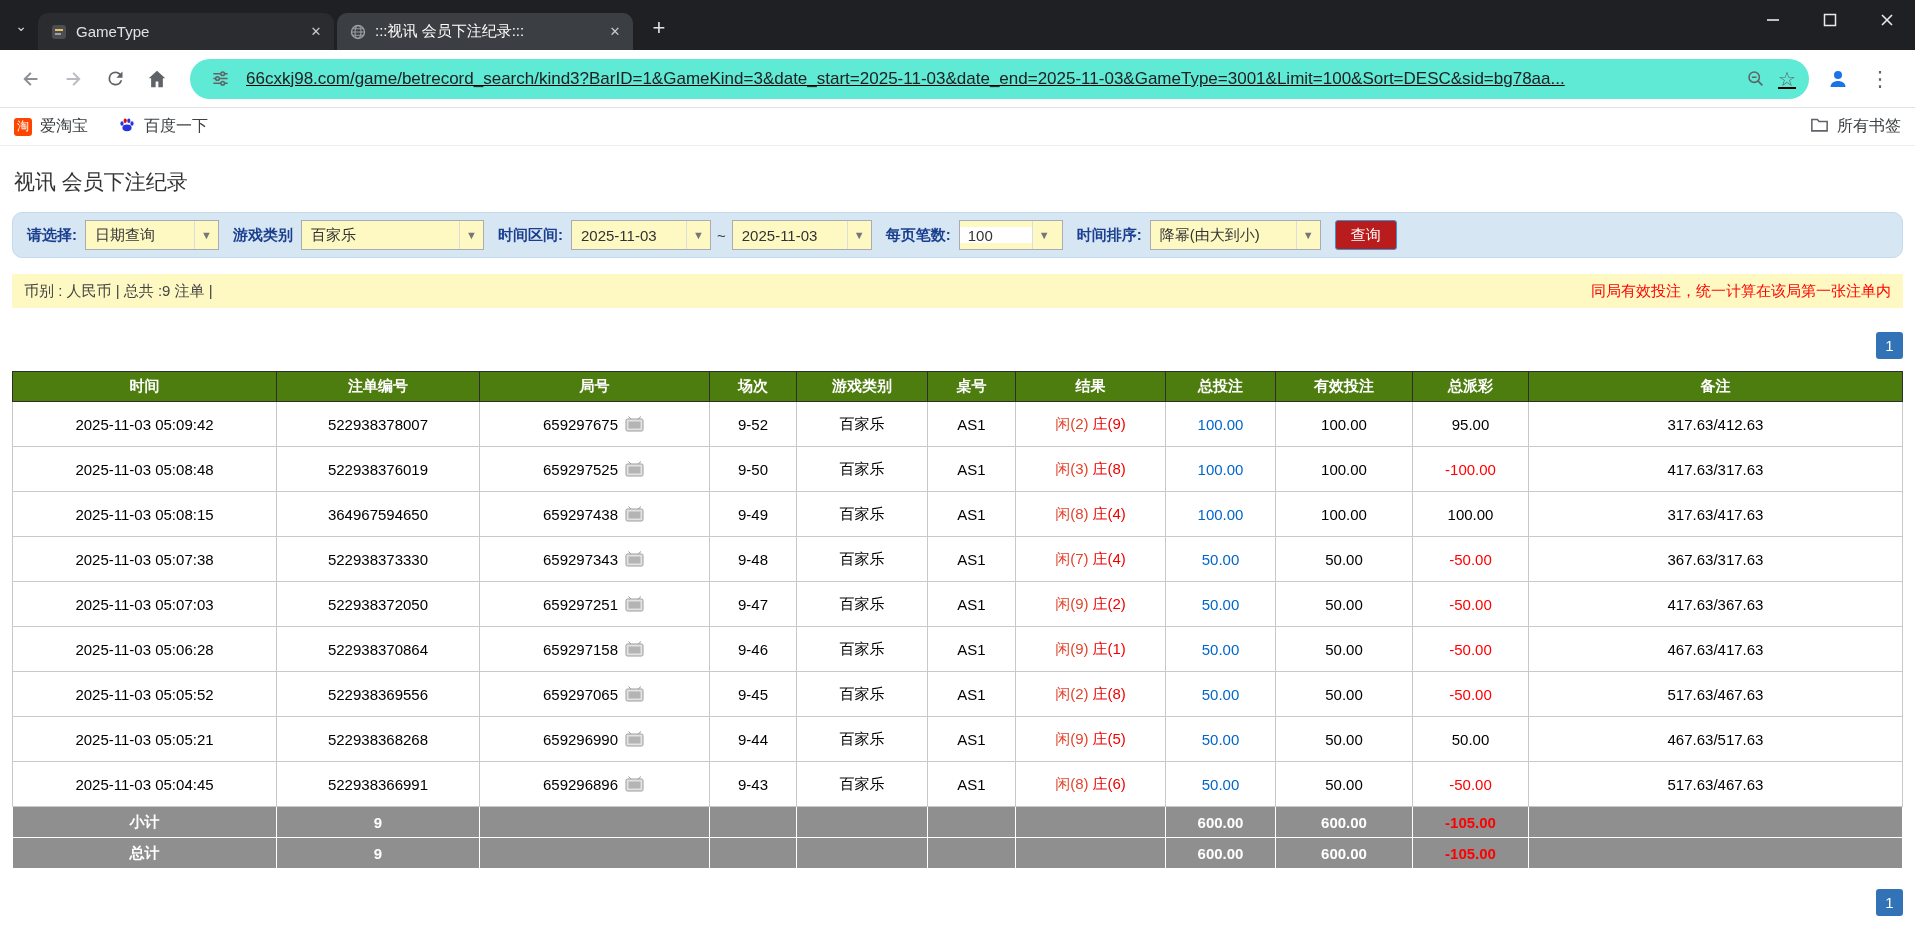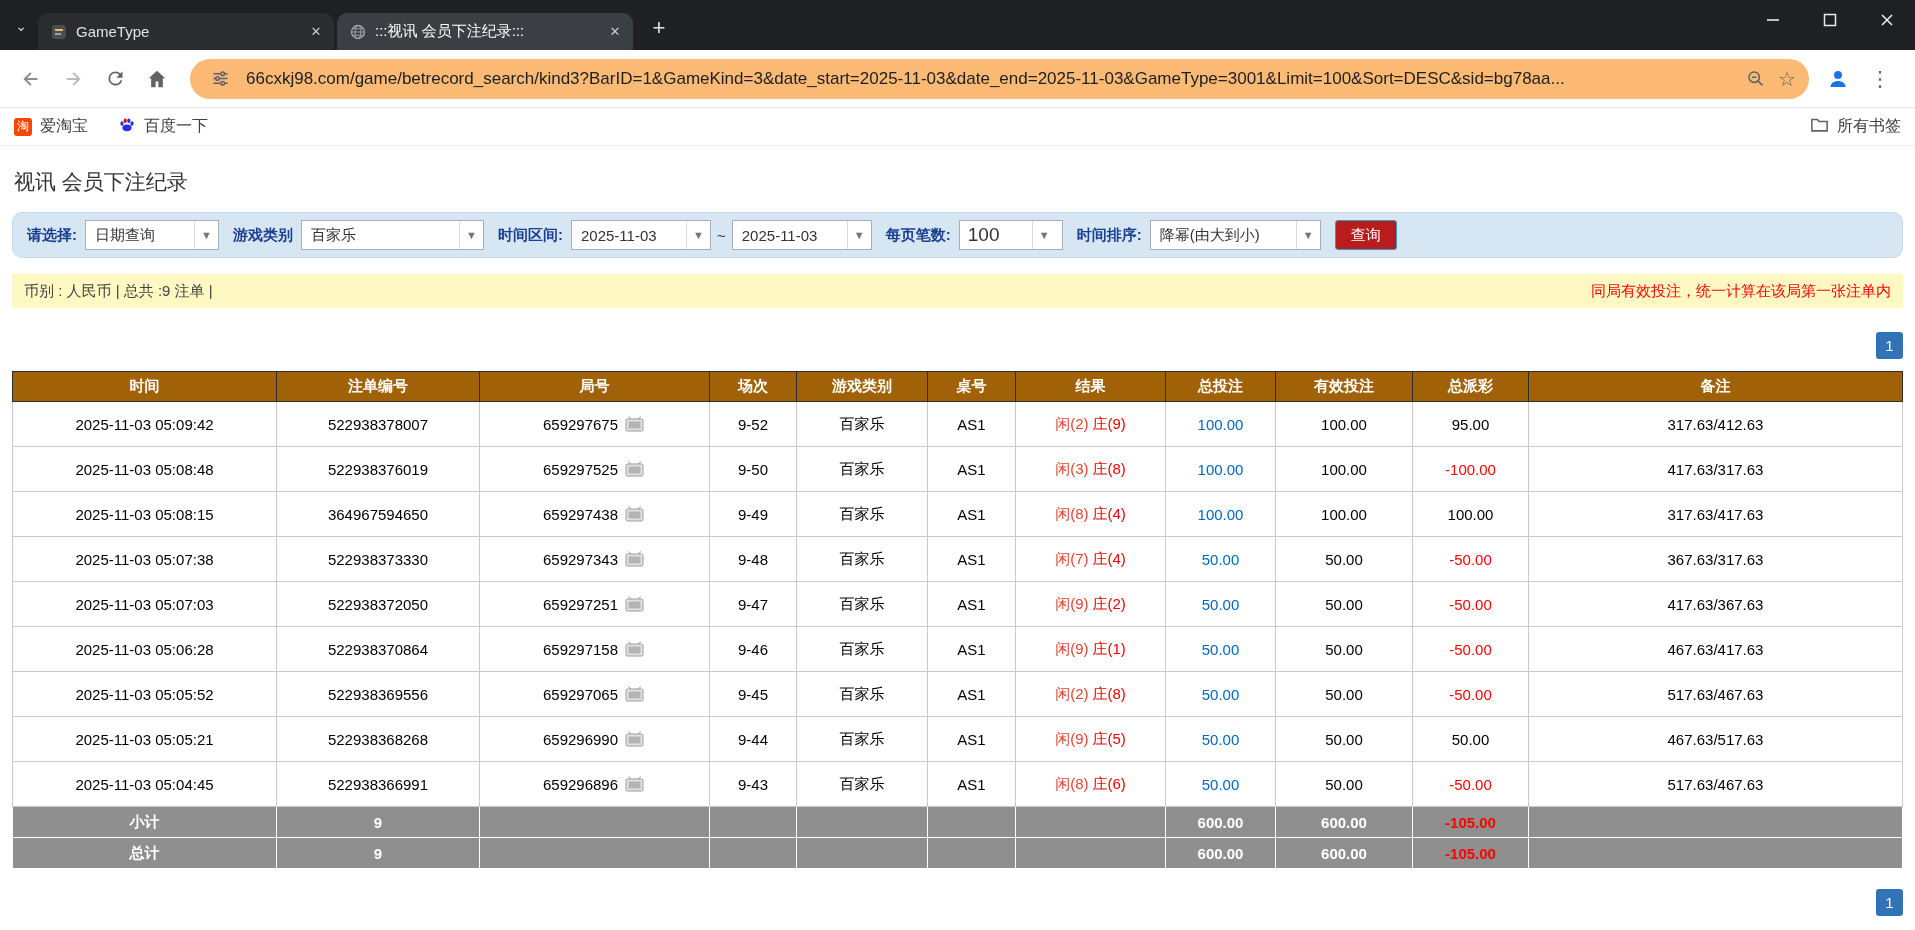--- a/index.html
+++ b/index.html
@@ -14,56 +14,56 @@
   .tab .favicon { width:17px; height:17px; margin-right:9px; flex:0 0 auto; display:flex; align-items:center; justify-content:center; }
   .tab .tab-title { flex:1; white-space:nowrap; overflow:hidden; }
   .tab .tab-close { width:20px; height:20px; border-radius:50%; display:flex; align-items:center; justify-content:center; font-size:13px; color:#c8cacd; margin-left:6px; }
   .new-tab { width:30px; height:30px; margin:0 0 7px 8px; display:flex; align-items:center; justify-content:center; color:#dfe1e4; font-size:22px; border-radius:50%; cursor:pointer; }
   .win-controls { position:absolute; right:0; top:0; height:40px; display:flex; }
   .win-btn { width:57px; height:40px; display:flex; align-items:center; justify-content:center; cursor:pointer; }
 
   
   .toolbar { height:58px; background:#fff; border-bottom:1px solid #e3e3e3; display:flex; align-items:center; padding:0 12px; }
   .nav-btn { width:38px; height:38px; border-radius:50%; display:flex; align-items:center; justify-content:center; margin-right:4px; cursor:pointer; }
-  .url-bar { flex:1; height:40px; background:#fdba74; border-radius:20px; display:flex; align-items:center; margin:0 10px; padding:0 6px 0 14px; }
+  .url-bar { flex:1; height:40px; background:#5eead4; border-radius:20px; display:flex; align-items:center; margin:0 10px; padding:0 6px 0 14px;text-decoration:underline; }
   .url-text { flex:1; font-size:17px; color:#202124; white-space:nowrap; overflow:hidden; margin-left:10px; }
   .url-icon { width:32px; height:32px; display:flex; align-items:center; justify-content:center; border-radius:50%; cursor:pointer; flex:0 0 auto; }
   .star-glyph { font-size:20px; color:#5f6368; }
   .dots-glyph { font-size:21px; color:#5f6368; }
 
   
   .bookmarks { height:38px; background:#fff; border-bottom:1px solid #ededed; display:flex; align-items:center; padding:0 14px; font-size:16px; color:#3c4043; }
   .bm-item { display:flex; align-items:center; gap:8px; margin-right:30px; cursor:pointer; }
   .bm-taobao-icon { width:18px; height:18px; background:#ff4400; border-radius:3px; color:#fff; font-size:12px; display:flex; align-items:center; justify-content:center; }
   .bm-right { margin-left:auto; display:flex; align-items:center; gap:8px; cursor:pointer; }
 
   
   .content { padding:0 12px; }
   .page-title { font-size:21px; font-weight:400; color:#333; margin:22px 0 16px 2px; }
 
   .filter-bar { background:#d7e6f3; border:1px solid #c5d9ec; height:46px; display:flex; align-items:center; padding:0 14px; border-radius:10px; }
   .flabel { font-size:15px; font-weight:bold; color:#1b3f8f; margin:0 8px 0 14px; white-space:nowrap; }
   .flabel.first { margin-left:0; }
-  .select { display:inline-flex; align-items:center; height:30px; background:#ffffff; border:1px solid #a9adb3; font-size:15px; color:#333; cursor:pointer; }
+  .select { display:inline-flex; align-items:center; height:30px; background:#fef9c3; border:1px solid #a9adb3; font-size:15px; color:#333; cursor:pointer; }
   .select .sval { padding:0 9px; flex:1; white-space:nowrap; overflow:hidden; }
   .select .sarrow { width:24px; align-self:stretch; border-left:1px solid #dcdcdc; display:flex; align-items:center; justify-content:center; color:#777; font-size:11px; }
   .w-query { width:134px; } .w-game { width:183px; } .w-date { width:140px; } .w-size { width:104px; } .w-sort { width:171px; }
   .tilde { font-size:15px; color:#333; margin:0 6px; }
-  .size-input { width:72px; height:28px; border:none; outline:none; font-size:19px; padding:4px 8px; font-family:"Liberation Sans",sans-serif; color:#333; }
+  .size-input { width:72px; height:16px; border:none; outline:none; font-size:15px; padding:4px 8px; font-family:"Liberation Sans",sans-serif; color:#333; }
   .search-btn { height:30px; padding:0 15px; margin-left:14px; background:#b91c1c; border:1px solid #3d93cf; border-radius:3px; color:#fff; font-size:15px; display:flex; align-items:center; cursor:pointer; }
 
   .summary-bar { margin-top:16px; background:#fef9c3; height:34px; display:flex; align-items:center; padding:0 12px; font-size:15px; color:#444; }
   .summary-right { margin-left:auto; color:#ff0000; }
 
   .pager { display:flex; justify-content:flex-end; margin:24px 0 12px; }
   .pager.bottom { margin:20px 0 0; }
   .page-btn { min-width:27px; height:27px; padding:0 6px; background:#3273b8; color:#fff; font-size:15px; display:flex; align-items:center; justify-content:center; border-radius:3px; cursor:pointer; }
 
   table.records { width:100%; border-collapse:collapse; table-layout:fixed; font-size:15px; }
-  table.records thead th { background:#a16207; color:#fff; height:30px; font-weight:bold; border:1px solid #2e2e2e; text-align:center; }
+  table.records thead th { background:#4d7c0f; color:#fff; height:30px; font-weight:bold; border:1px solid #2e2e2e; text-align:center; }
   table.records tbody td { height:45px; text-align:center; border:1px solid #c9c9c9; color:#000; background:#fff; }
   table.records tfoot td { background:#8f8f8f; color:#fff; height:31px; font-weight:bold; border:1px solid #fff; text-align:center; }
   .neg { color:#ff0000 !important; }
   .bet-link { color:#0066cc; text-decoration:none; cursor:pointer; }
   .player { color:#e0442c; margin-right:4px; }
   .banker { color:#ee0000; }
   .round-wrap { display:inline-flex; align-items:center; gap:7px; }
   .video-icon { display:inline-flex; cursor:pointer; }
 </style>
 </head>

